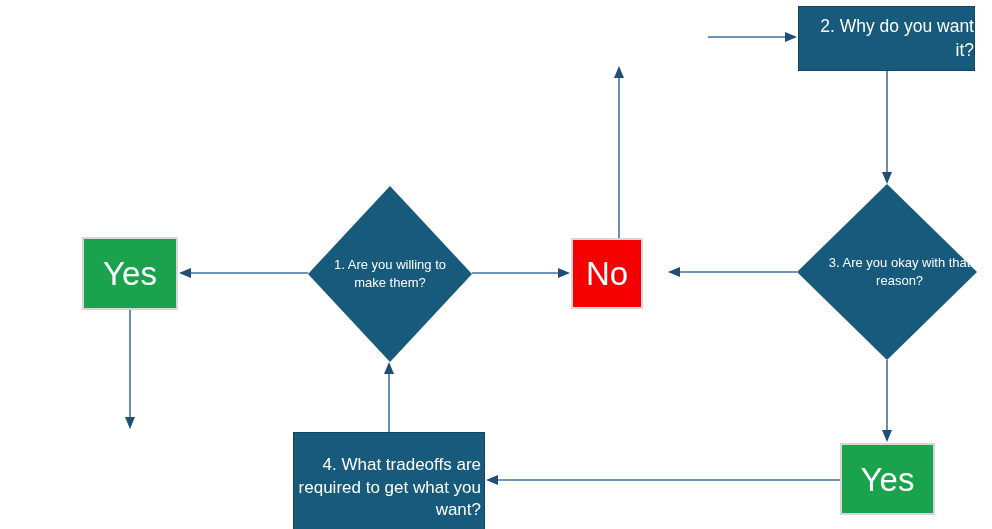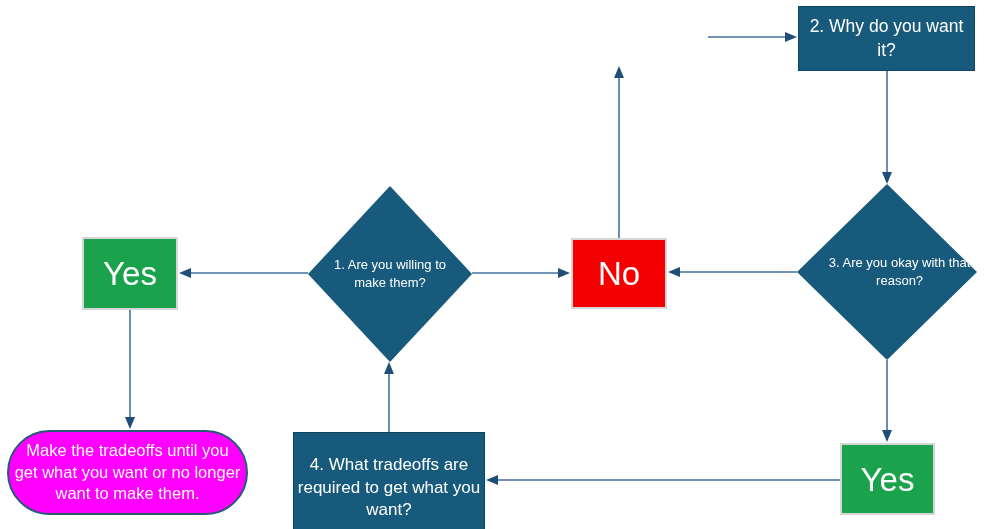--- a/index.html
+++ b/index.html
@@ -42,21 +42,21 @@
     line-height: 1.35;
   }
   .start .node-label { max-width: 160px; }
 
   .process {
     background: var(--process_fill, #175A7B);
     border: 1px solid var(--process_border, #10455F);
     font-size: 17.5px;
     line-height: 1.32;
   }
-  .process .node-label { max-width: 184px; }
+  .process .node-label { max-width: 184px; text-align: right; }
 
   .diamond {
     background: var(--process_fill, #175A7B);
     clip-path: polygon(50% 0%, 100% 50%, 50% 100%, 0% 50%);
     font-size: 13px;
     line-height: 1.4;
   }
   .diamond .node-label { width: 86%; }
 
   .answer {
@@ -106,37 +106,34 @@
 
 
   <div class="node process" style="left:798px; top:6px; width:177px; height:65px;">
     <span class="node-label">2. Why do you want it?</span>
   </div>
 
   <div class="node diamond" style="left:797px; top:184px; width:180px; height:176px;justify-content:flex-end;">
     <span class="node-label">3. Are you okay with that reason?</span>
   </div>
 
-  <div class="node answer answer-no" style="left:571px; top:238px; width:96px; height:71px;justify-content:center;">
+  <div class="node answer answer-no" style="left:571px; top:238px; width:72px; height:71px;justify-content:center;">
     <span class="node-label">No</span>
   </div>
 
   <div class="node diamond" style="left:308px; top:186px; width:164px; height:176px;">
     <span class="node-label">1. Are you willing to make them?</span>
   </div>
 
   <div class="node answer answer-yes" style="left:82px; top:237px; width:96px; height:73px;">
     <span class="node-label">Yes</span>
   </div>
 
   <div class="node process" style="left:293px; top:432px; width:192px; height:112px; font-size:17px;">
     <span class="node-label">4. What tradeoffs are required to get what you want?</span>
   </div>
 
   <div class="node answer answer-yes" style="left:840px; top:443px; width:95px; height:72px;">
     <span class="node-label">Yes</span>
   </div>
 
-  <div class="node outcome" style="left:7px; top:430px; width:241px; height:85px;">
-    <span class="node-label">Make the tradeoffs until you get what you want or no longer want to make them.</span>
-  </div>
 
 </div>
 
 </body></html>

